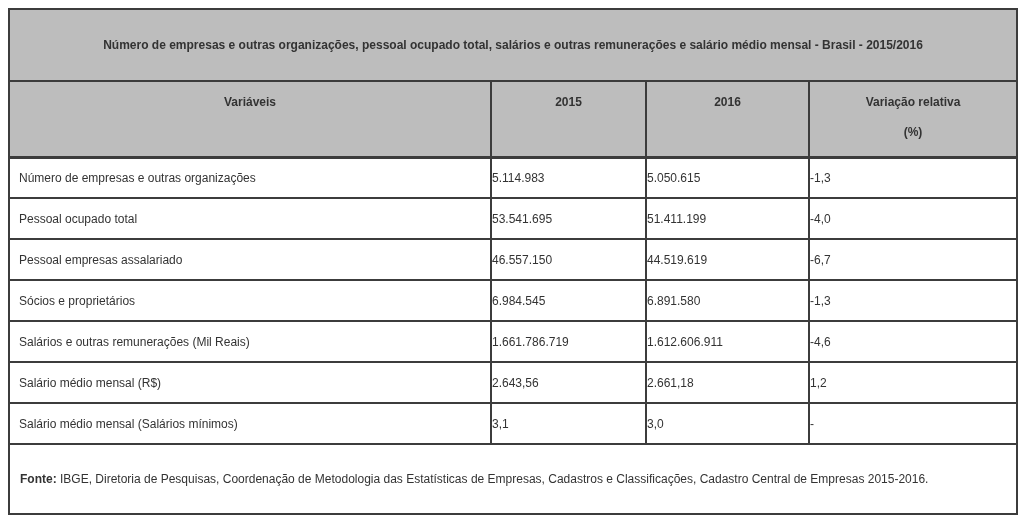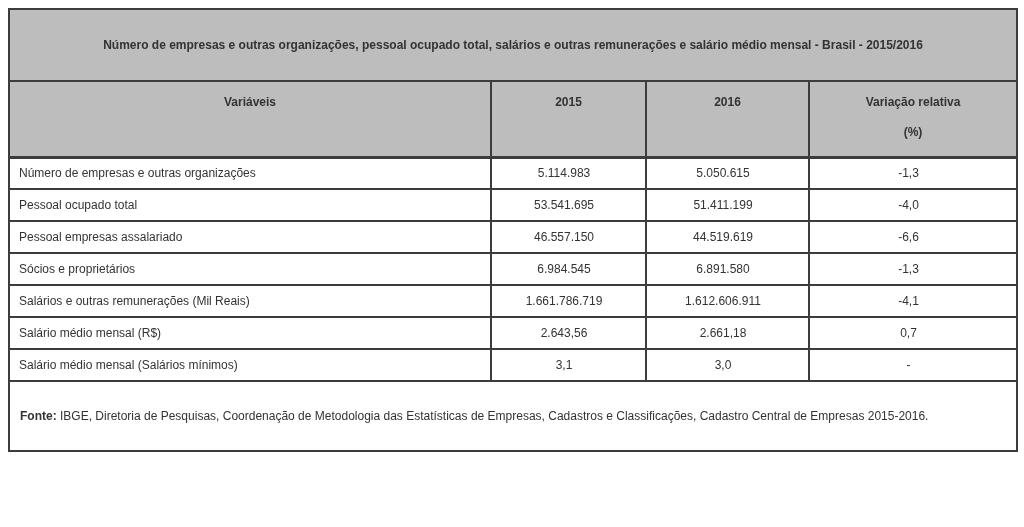--- a/index.html
+++ b/index.html
@@ -51,31 +51,31 @@
     text-align: center;
     font-weight: bold;
     vertical-align: top;
     height: 76px;
     padding-top: 5px;
     line-height: 30px;
     border-bottom-width: 3px;
     margin-top: 34px;
   }
   tr.data-row td {
-    height: 32px;
+    height: 41px;
     vertical-align: middle;
     background: var(--row_bg);
   }
   td.var-cell {
     text-align: left;
     padding-left: 9px;
     padding-right: 4px;
   }
   td.num-cell {
-    text-align: center;
+    text-align: left;
     padding-right: 9px;
     padding-left: 0;
   }
   td.footer-cell {
     height: 70px;
     font-size: 15px;
     line-height: 30px;
     padding: 5px 10px;
     vertical-align: middle;
     background: var(--row_bg);
@@ -115,39 +115,39 @@
       <tr class="data-row">
         <td class="var-cell">Pessoal ocupado total</td>
         <td class="num-cell">53.541.695</td>
         <td class="num-cell">51.411.199</td>
         <td class="num-cell">-4,0</td>
       </tr>
       <tr class="data-row">
         <td class="var-cell">Pessoal empresas assalariado</td>
         <td class="num-cell">46.557.150</td>
         <td class="num-cell">44.519.619</td>
-        <td class="num-cell">-6,6</td>
+        <td class="num-cell">-6,7</td>
       </tr>
       <tr class="data-row">
         <td class="var-cell">Sócios e proprietários</td>
         <td class="num-cell">6.984.545</td>
         <td class="num-cell">6.891.580</td>
         <td class="num-cell">-1,3</td>
       </tr>
       <tr class="data-row">
         <td class="var-cell">Salários e outras remunerações (Mil Reais)</td>
         <td class="num-cell">1.661.786.719</td>
         <td class="num-cell">1.612.606.911</td>
-        <td class="num-cell">-4,1</td>
+        <td class="num-cell">-4,6</td>
       </tr>
       <tr class="data-row">
         <td class="var-cell">Salário médio mensal (R$)</td>
         <td class="num-cell">2.643,56</td>
         <td class="num-cell">2.661,18</td>
-        <td class="num-cell">0,7</td>
+        <td class="num-cell">1,2</td>
       </tr>
       <tr class="data-row">
         <td class="var-cell">Salário médio mensal (Salários mínimos)</td>
         <td class="num-cell">3,1</td>
         <td class="num-cell">3,0</td>
         <td class="num-cell">-</td>
       </tr>
       <tr>
         <td colspan="4" class="footer-cell">
           <span class="bold">Fonte:</span><span> IBGE, Diretoria de Pesquisas, Coordenação de Metodologia das Estatísticas de Empresas, Cadastros e Classificações, Cadastro Central de Empresas 2015-2016.</span>

